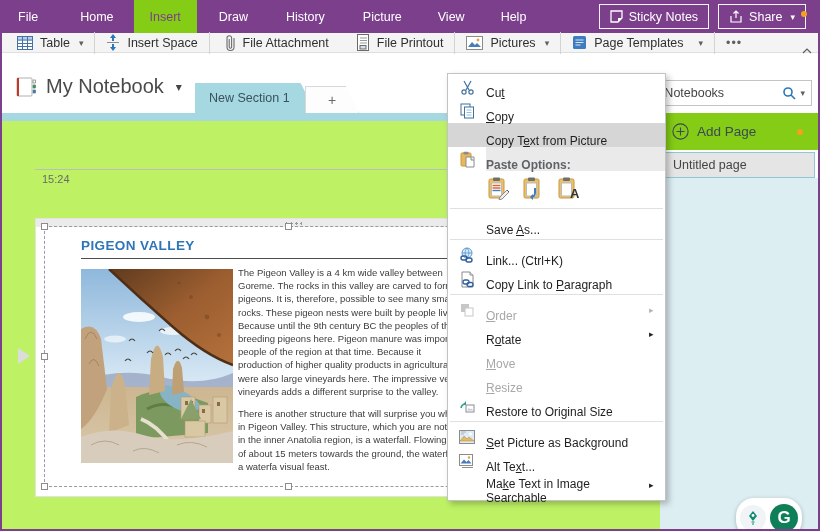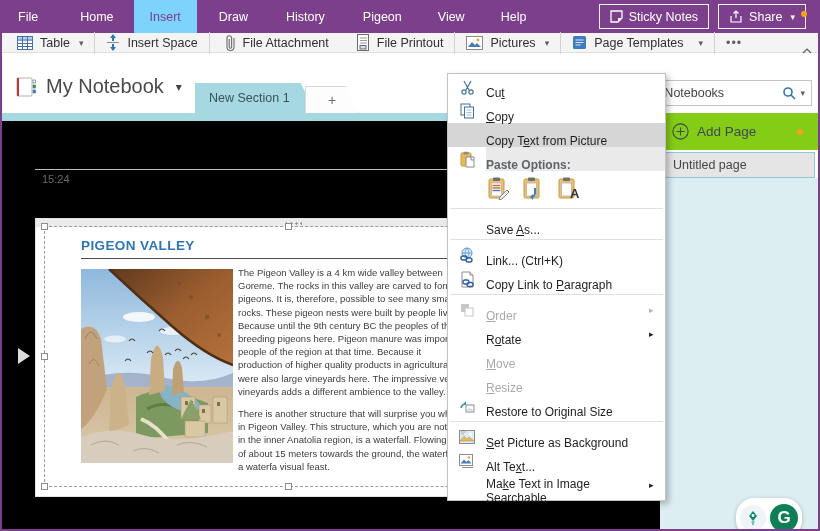--- a/index.html
+++ b/index.html
@@ -3,42 +3,42 @@
 <meta charset="utf-8">
 <style>
   * { margin:0; padding:0; box-sizing:border-box; }
   html,body { width:820px; height:531px; overflow:hidden; }
   body { font-family:"Liberation Sans", sans-serif; position:relative; background:#fff; }
   #app { position:absolute; inset:0; width:820px; height:531px; background:#fff; overflow:hidden; }
 
   
   .ribbon-tabs { position:absolute; left:0; top:0; width:820px; height:33px; background:#7c3f8c; display:flex; align-items:stretch; }
   .rtab { color:#fff; font-size:12.5px; padding:0 16px; display:flex; align-items:center; cursor:default; }
-  .rtab.active { background:#7dd3fc; color:#7c3f8c; }
+  .rtab.active { background:#84cc16; color:#7c3f8c; }
   .ribbon-right { position:absolute; right:14px; top:4px; display:flex; gap:9px; align-items:center; }
   .rbtn { border:1px solid rgba(255,255,255,.95); color:#fff; font-size:12.5px; height:25px; display:flex; align-items:center; gap:6px; padding:0 10px; }
   .orange-dot { position:absolute; width:6px; height:6px; border-radius:50%; background:#f2a21c; }
 
   
   .toolbar { position:absolute; left:0; top:33px; width:820px; height:20px; background:#f5f4f5; border-bottom:1px solid #e0dede; display:flex; align-items:center; font-size:12.5px; color:#2f2f2f; }
   .titem { display:flex; align-items:center; gap:7px; padding:0 11px; height:100%; }
   .tsep { width:1px; height:22px; background:#d4d2d2; }
   .caret { font-size:9px; color:#5f5f5f; margin-left:2px; }
   .collapse { position:absolute; right:8px; top:10px; color:#5f5f5f; }
 
   
   .nb-bar { position:absolute; left:2px; top:65px; width:658px; height:48px; background:#fff; }
   .nb-title { position:absolute; left:12px; top:10px; display:flex; align-items:center; gap:8px; color:#4a4a4a; font-size:20px; }
   .nb-caret { font-size:12px; color:#444; margin-left:4px; }
   .sec-tab { position:absolute; left:193px; top:18px; height:30px; padding:0 26px 0 14px; background:#a6d8e2; color:#39525e; font-size:12.5px; display:flex; align-items:center; clip-path:polygon(0 0, calc(100% - 15px) 0, 100% 100%, 0 100%); }
   .plus-tab { position:absolute; left:303px; top:21px; height:27px; width:54px; background:#fdfdfd; border:1px solid #d9d9d9; border-bottom:none; color:#6b6b6b; font-size:14px; display:flex; align-items:center; justify-content:center; clip-path:polygon(0 0, calc(100% - 13px) 0, 100% 100%, 0 100%); }
   .teal-strip { position:absolute; left:2px; top:113px; width:658px; height:8px; background:#a6d8e2; }
 
   
-  .page { position:absolute; left:2px; top:121px; width:658px; height:408px; background:#000000; }
+  .page { position:absolute; left:2px; top:121px; width:658px; height:408px; background:#bef264; }
   .title-rule { position:absolute; left:33px; top:48px; width:507px; height:1px; background:#bdbdbd; }
   .time { position:absolute; left:40px; top:52px; font-size:11px; color:#6a6a6a; }
   .collapse-arrow { position:absolute; left:16px; top:227px; width:0; height:0; border-top:8px solid transparent; border-bottom:8px solid transparent; border-left:12px solid #dcdcdc; }
 
   .note-box { position:absolute; left:33px; top:97px; width:512px; height:279px; background:#fff; border:1px solid #e2e2e2; }
   .note-grip { position:absolute; left:0; top:0; width:100%; height:8px; background:#ebebeb; }
   .grip-dots { position:absolute; left:248px; top:2px; width:18px; height:4px;
     background-image:radial-gradient(circle, #9a9a9a 1px, transparent 1.2px); background-size:5px 5px; }
   .sel-box { position:absolute; left:8px; top:7px; width:490px; height:261px; border:1px dashed #9a9a9a; }
   .handle { position:absolute; width:7px; height:7px; background:#fff; border:1px solid #8c8c8c; }
@@ -82,21 +82,21 @@
 <body>
 
 <div id="app">
 
   <div class="ribbon-tabs">
     <div class="rtab" style="padding:0 18px">File</div>
     <div class="rtab" style="margin-left:8px">Home</div>
     <div class="rtab active" style="margin-left:4px">Insert</div>
     <div class="rtab" style="margin-left:6px">Draw</div>
     <div class="rtab" style="margin-left:6px">History</div>
-    <div class="rtab" style="margin-left:6px">Pigeon</div>
+    <div class="rtab" style="margin-left:6px">Picture</div>
     <div class="rtab" style="margin-left:4px">View</div>
     <div class="rtab" style="margin-left:4px">Help</div>
     <div class="ribbon-right">
       <div class="rbtn">
         <svg width="13" height="13" viewBox="0 0 13 13">
             <path d="M1 1h11v7l-4 4H1z" fill="none" stroke="#fff" stroke-width="1.3"></path>
             <path d="M8 12V8h4" fill="#fff"></path>
           </svg>
         <span>Sticky Notes</span>
       </div>
@@ -275,21 +275,21 @@
       <div class="pv-text">
         <div class="ln">The Pigeon Valley is a 4 km wide valley between</div>
         <div class="ln">Goreme. The rocks in this valley are carved to form</div>
         <div class="ln">pigeons. It is, therefore, possible to see many small</div>
         <div class="ln">rocks. These pigeon nests were built by people living</div>
         <div class="ln">Because until the 9th century BC the peoples of the</div>
         <div class="ln">breeding pigeons here. Pigeon manure was impor</div>
         <div class="ln">people of the region at that time. Because it</div>
         <div class="ln">production of higher quality products in agricultural</div>
         <div class="ln">were also large vineyards here. The impressive vege</div>
-        <div class="ln">vineyards adds a different ambience to the valley.</div>
+        <div class="ln">vineyards adds a different surprise to the valley.</div>
         <div class="gap"></div>
         <div class="ln">There is another structure that will surprise you wh</div>
         <div class="ln">in Pigeon Valley. This structure, which you are not us</div>
         <div class="ln">in the inner Anatolia region, is a waterfall. Flowing fro</div>
         <div class="ln">of about 15 meters towards the ground, the waterfa</div>
         <div class="ln">a waterfa visual feast.</div>
       </div>
     </div>
   </div>
 

